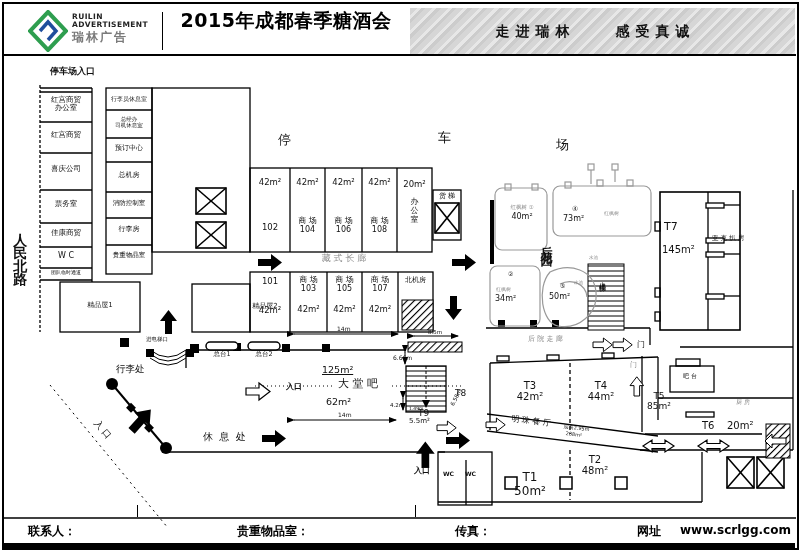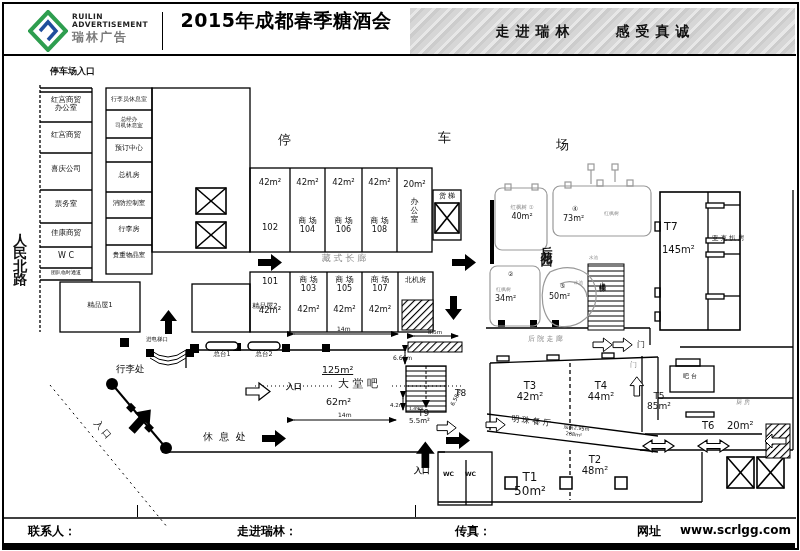--- a/index.html
+++ b/index.html
@@ -403,20 +403,20 @@
       <span class="lbl c" style="left: 577px; top: 454px; width: 36px; font-size: 10px;">T2
 48m²</span>
       <span class="lbl b" style="left: 443px; top: 471px; font-size: 6px;">WC</span>
       <span class="lbl b" style="left: 465px; top: 471px; font-size: 6px;">WC</span>
     </div>
 
   <div class="vtick" style="left:137px;"></div>
   <div class="vtick" style="left:415px;"></div>
   <div id="footer">
     <span class="foot-lbl" style="left:24px;">联系人：</span>
-    <span class="foot-lbl" style="left:233px;">走进瑞林：</span>
+    <span class="foot-lbl" style="left:233px;">贵重物品室：</span>
     <span class="foot-lbl" style="left:451px;">传真：</span>
     <span class="foot-lbl" style="left:633px;">网址</span>
     <span class="foot-lbl" style="left:676px;">www.scrlgg.com</span>
   </div>
   <div id="footer-bar"></div>
   <div class="frame"></div>
 </div>
 
 </body></html>

